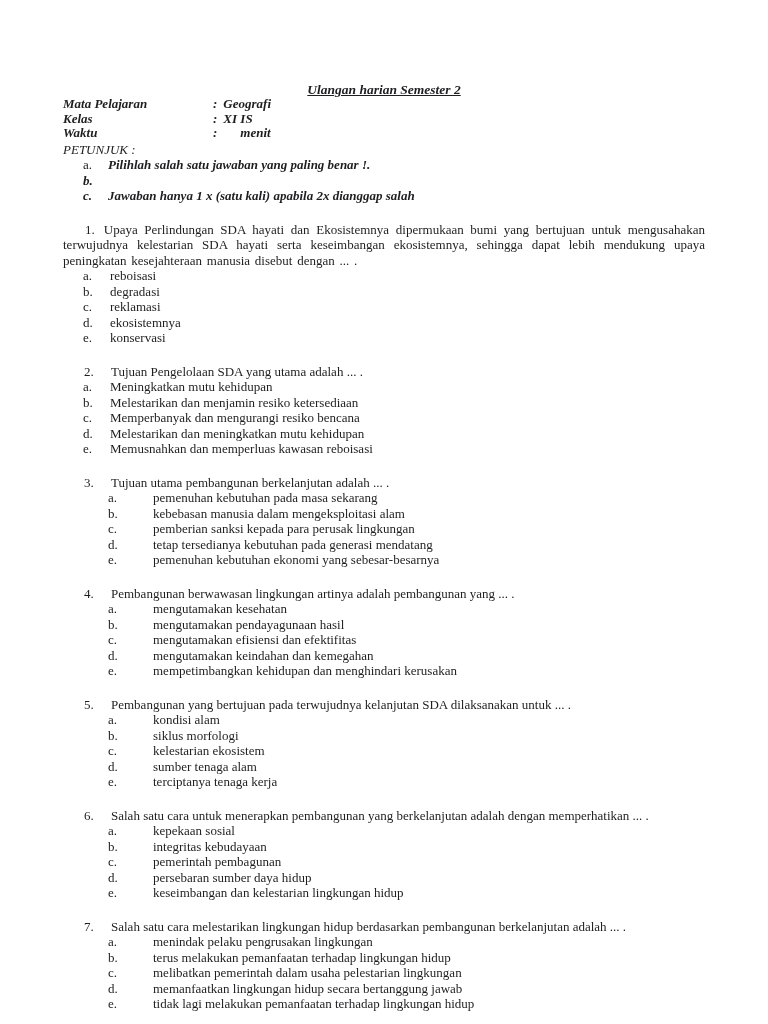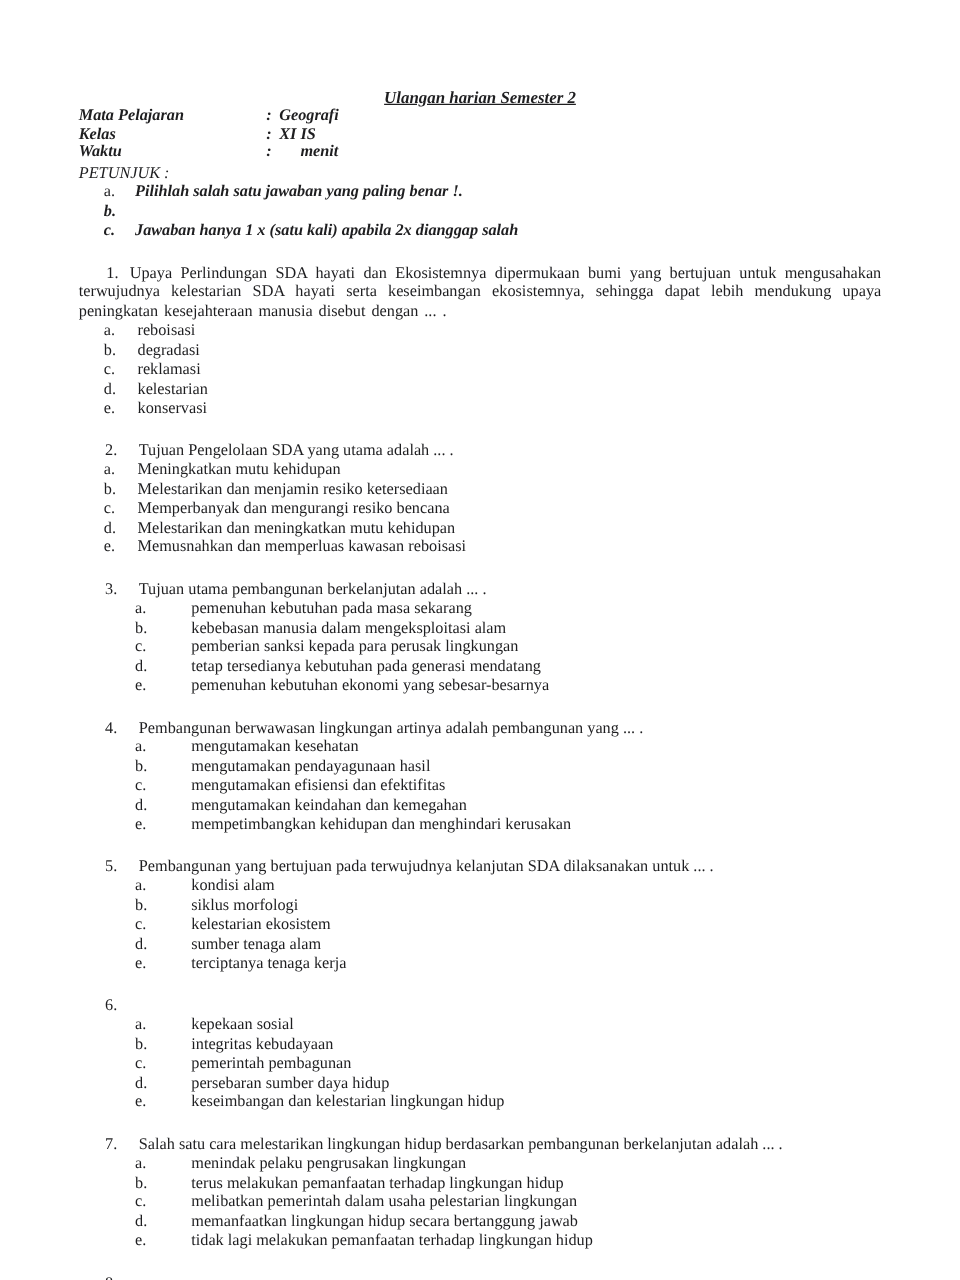--- a/index.html
+++ b/index.html
@@ -11,21 +11,21 @@
     padding: 70px 63px 0 63px;
     background: #ffffff;
     overflow: hidden;
     font-family: "Liberation Serif", serif;
     font-size: 13px;
     line-height: 15.5px;
     color: #1e1e20;
   }
 
   
-  .doc-title-wrap { text-align: center; line-height: 15px; }
+  .doc-title-wrap { text-align: center; line-height: 15px; margin-top: 12px; }
   .doc-title {
     display: inline-block;
     font-weight: bold;
     font-style: italic;
     text-decoration: underline;
     font-size: 13.5px;
   }
   .meta { line-height: 14.5px; font-weight: bold; font-style: italic; }
   .meta-row { display: flex; }
   .meta-label { width: 150px; flex: none; }
@@ -113,21 +113,21 @@
           <div class="option">
         <span class="opt-letter">b.</span>
             <span class="opt-text">degradasi</span>
       </div>
           <div class="option">
         <span class="opt-letter">c.</span>
             <span class="opt-text">reklamasi</span>
       </div>
           <div class="option">
         <span class="opt-letter">d.</span>
-            <span class="opt-text">kelestarian</span>
+            <span class="opt-text">ekosistemnya</span>
       </div>
           <div class="option">
         <span class="opt-letter">e.</span>
             <span class="opt-text">konservasi</span>
       </div>
         </div>
   </div>
 
   <div class="question q-hanging indent-narrow">
     <div class="q-head">
@@ -245,20 +245,21 @@
           <div class="option">
         <span class="opt-letter">e.</span>
             <span class="opt-text">terciptanya tenaga kerja</span>
       </div>
         </div>
   </div>
 
   <div class="question q-hanging indent-wide">
     <div class="q-head">
       <span class="q-num">6.</span>
+          <span class="q-text">Salah satu cara untuk menerapkan pembangunan yang berkelanjutan adalah dengan memperhatikan ... .</span>
     </div>
     <div class="options">
 
     <div class="option">
         <span class="opt-letter">a.</span>
             <span class="opt-text">kepekaan sosial</span>
       </div>
           <div class="option">
         <span class="opt-letter">b.</span>
             <span class="opt-text">integritas kebudayaan</span>

